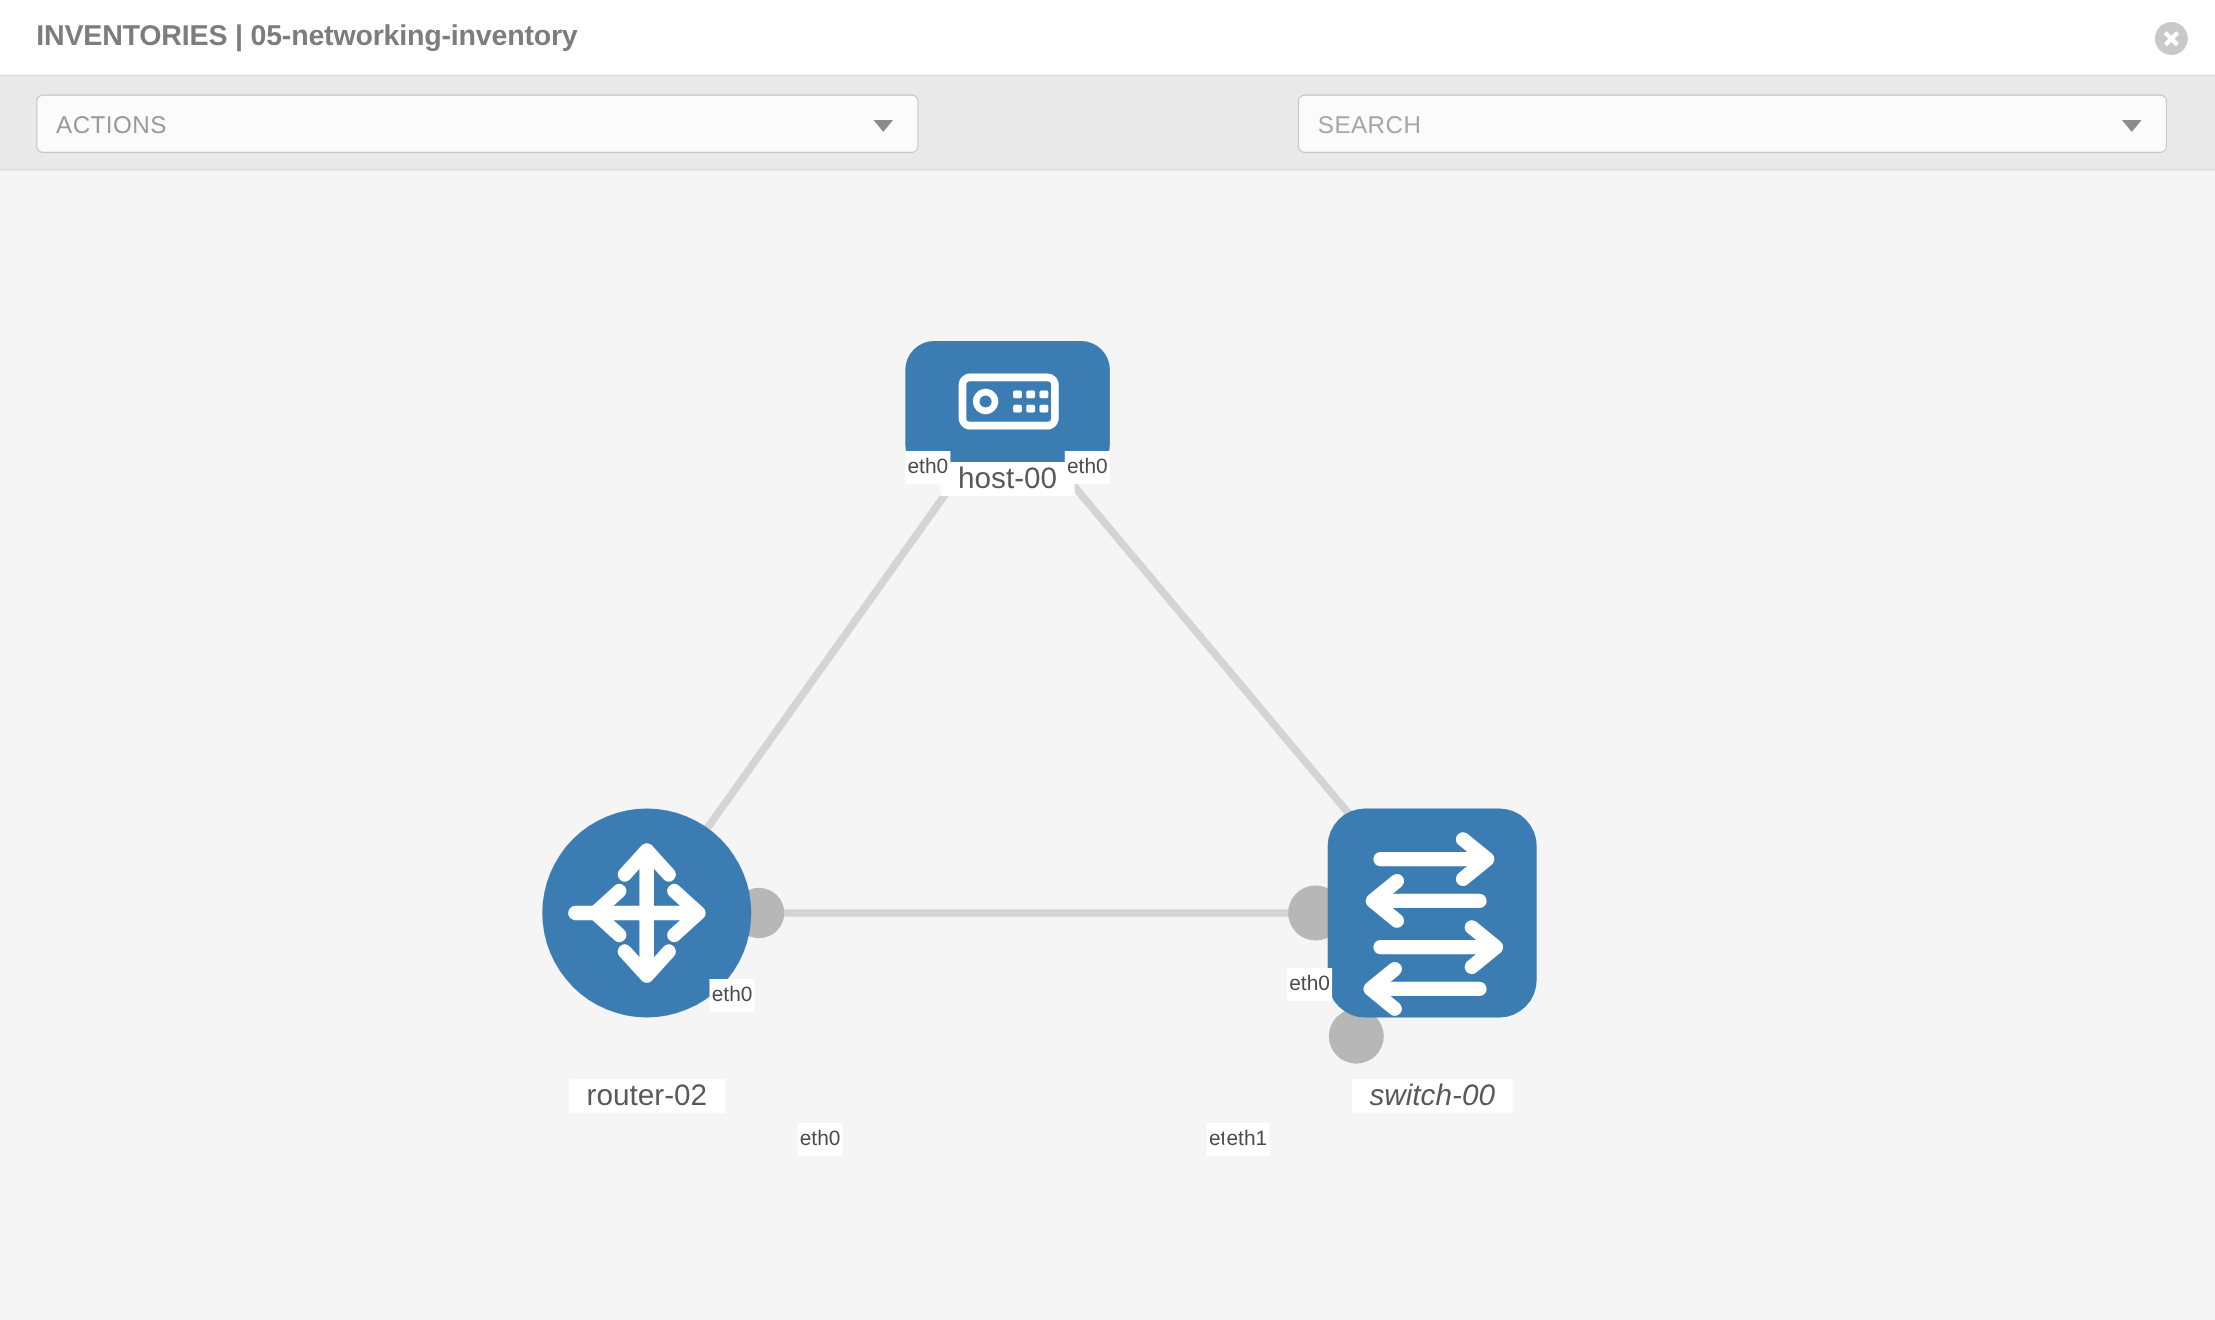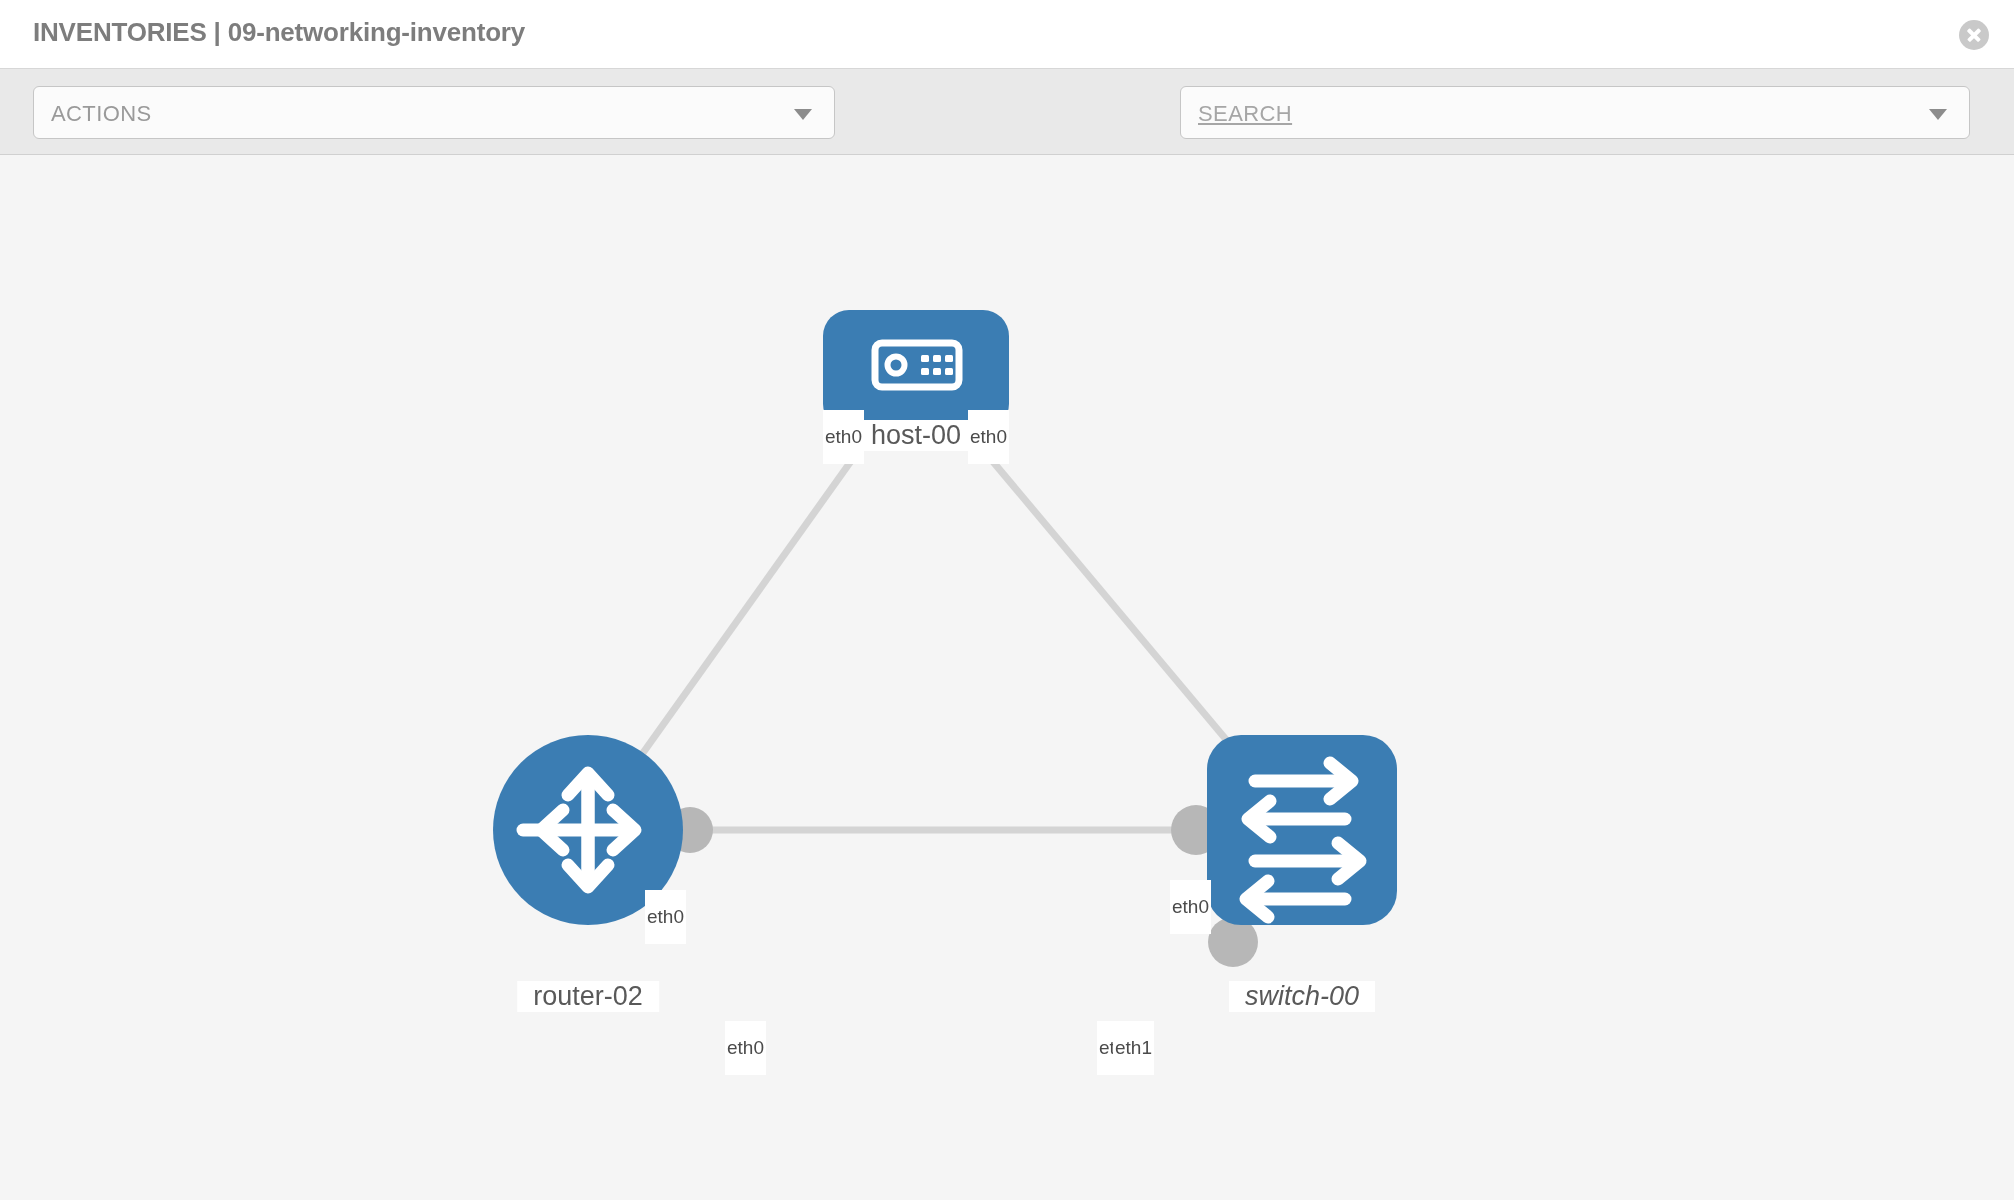--- a/index.html
+++ b/index.html
@@ -103,21 +103,20 @@
     border: 1px solid #c6c6c6;
     border-radius: 6px;
     box-sizing: border-box;
   }
   .search-box .lbl {
     position: absolute;
     left: 17px; top: 14px;
     font-size: 22px;
     color: #a6a6a6;
     letter-spacing: 0.4px;
-    text-decoration: underline;
   }
   .search-box .caret { right: 22px; top: 22px; }
 
   
   .canvas {
     position: absolute;
     left: 0; top: 155px;
     width: 2014px; height: 1045px;
     background: #f5f5f5;
     overflow: hidden;
@@ -137,30 +136,30 @@
     white-space: nowrap;
     transform: translateX(-50%);
     padding: 0 16px;
   }
   .iface-label {
     position: absolute;
     font-size: 19px;
     color: #4b4b4b;
     background: #ffffff;
     white-space: nowrap;
-    padding: 16px 2px;
+    padding: 4px 2px;
   }
 </style>
 </head>
 <body>
 
 <div id="app">
 
   <div class="header">
-    <div class="page-title">INVENTORIES | 09-networking-inventory</div>
+    <div class="page-title">INVENTORIES | 05-networking-inventory</div>
     <div class="close-btn">
       <div class="bar a"></div>
       <div class="bar b"></div>
     </div>
   </div>
 
   <div class="toolbar">
 
     <div class="actions-select">
       <span class="lbl">ACTIONS</span>

